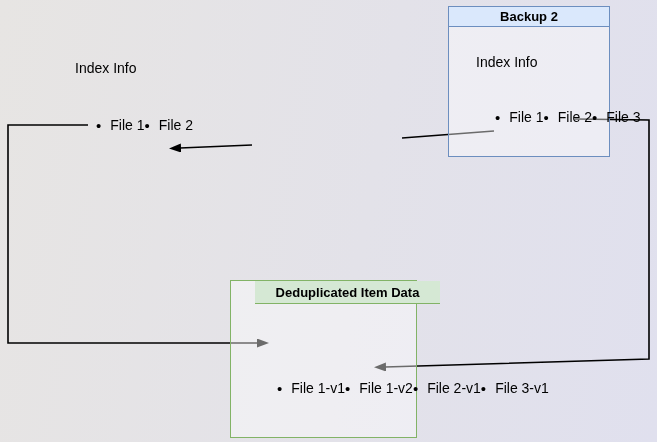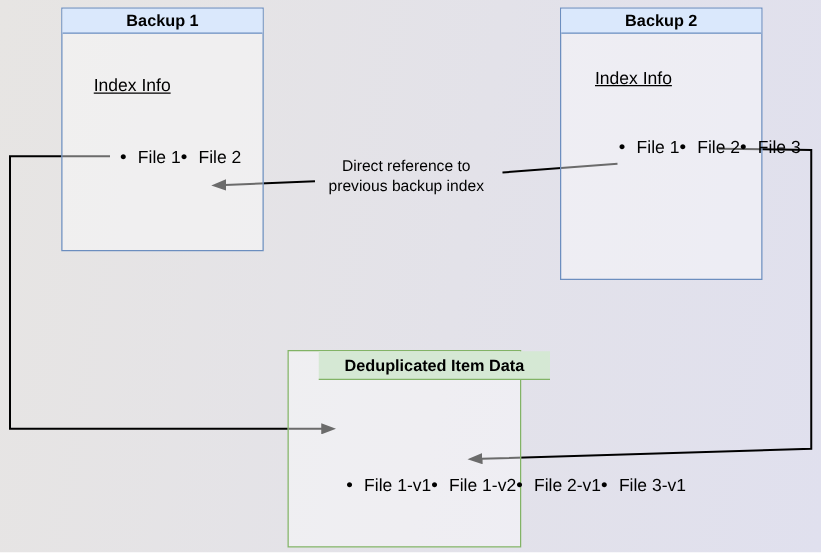--- a/index.html
+++ b/index.html
@@ -46,21 +46,20 @@
   .green .node-header {
     height: 23px; line-height: 23px;
     background: var(--box-green-fill);
     border-bottom: 1px solid var(--box-green-border);
     margin-left: 24px;
   }
   .section-label {
     position: absolute;
     font-size: 14px;
     white-space: nowrap;
-    text-decoration: underline;
   }
   .file-list {
     position: absolute;
     display: flex;
     flex-direction: row;
   }
   .file-item {
     display: flex;
     align-items: center;
     height: 20px;
@@ -92,47 +91,40 @@
       <marker id="arrow" viewBox="0 0 12 9" refX="1" refY="4.5" markerWidth="12" markerHeight="9" orient="auto-start-reverse" markerUnits="userSpaceOnUse">
         <path d="M0,0 L12,4.5 L0,9 Z" style="fill:#000; stroke:none;"></path>
       </marker>
     </defs>
     <path d="M88,125 L8,125 L8,343 L258,343" marker-end="url(#arrow)"></path>
     <path d="M494,131 L402,138"></path>
     <path d="M252,145 L180,148" marker-end="url(#arrow)"></path>
     <path d="M575,119 L649,120 L649,359 L385,367" marker-end="url(#arrow)"></path>
   </svg>
 
-  <div class="node blue" style="left:49px; top:6px; width:162px; height:195px;">
-    <div class="node-header">Backup 1</div>
-  </div>
   <div class="section-label" style="left:75px; top:60px;">Index Info</div>
   <div class="file-list" style="left:96px; top:115px;">
     <div class="file-item">File 1</div>
     <div class="file-item">File 2</div>
   </div>
 
-  <div class="node blue" style="left:448px; top:6px; width:162px; height:218px;">
+  <div class="node blue" style="left:448px; top:6px; width:162px; height:151px;">
     <div class="node-header">Backup 2</div>
   </div>
   <div class="section-label" style="left:476px; top:54px;">Index Info</div>
   <div class="file-list" style="left:495px; top:107px;">
     <div class="file-item">File 1</div>
     <div class="file-item">File 2</div>
     <div class="file-item">File 3</div>
   </div>
 
   <div class="node green" style="left:230px; top:280px; width:187px; height:158px;">
     <div class="node-header">Deduplicated Item Data</div>
   </div>
   <div class="file-list" style="left:277px; top:336px;margin-top:42px;">
     <div class="file-item">File 1-v1</div>
     <div class="file-item">File 1-v2</div>
     <div class="file-item">File 2-v1</div>
     <div class="file-item">File 3-v1</div>
   </div>
 
-  <div class="edge-label">
-    <div>Direct reference to</div>
-    <div>previous backup index</div>
-  </div>
 
 </div>
 
 </body></html>

